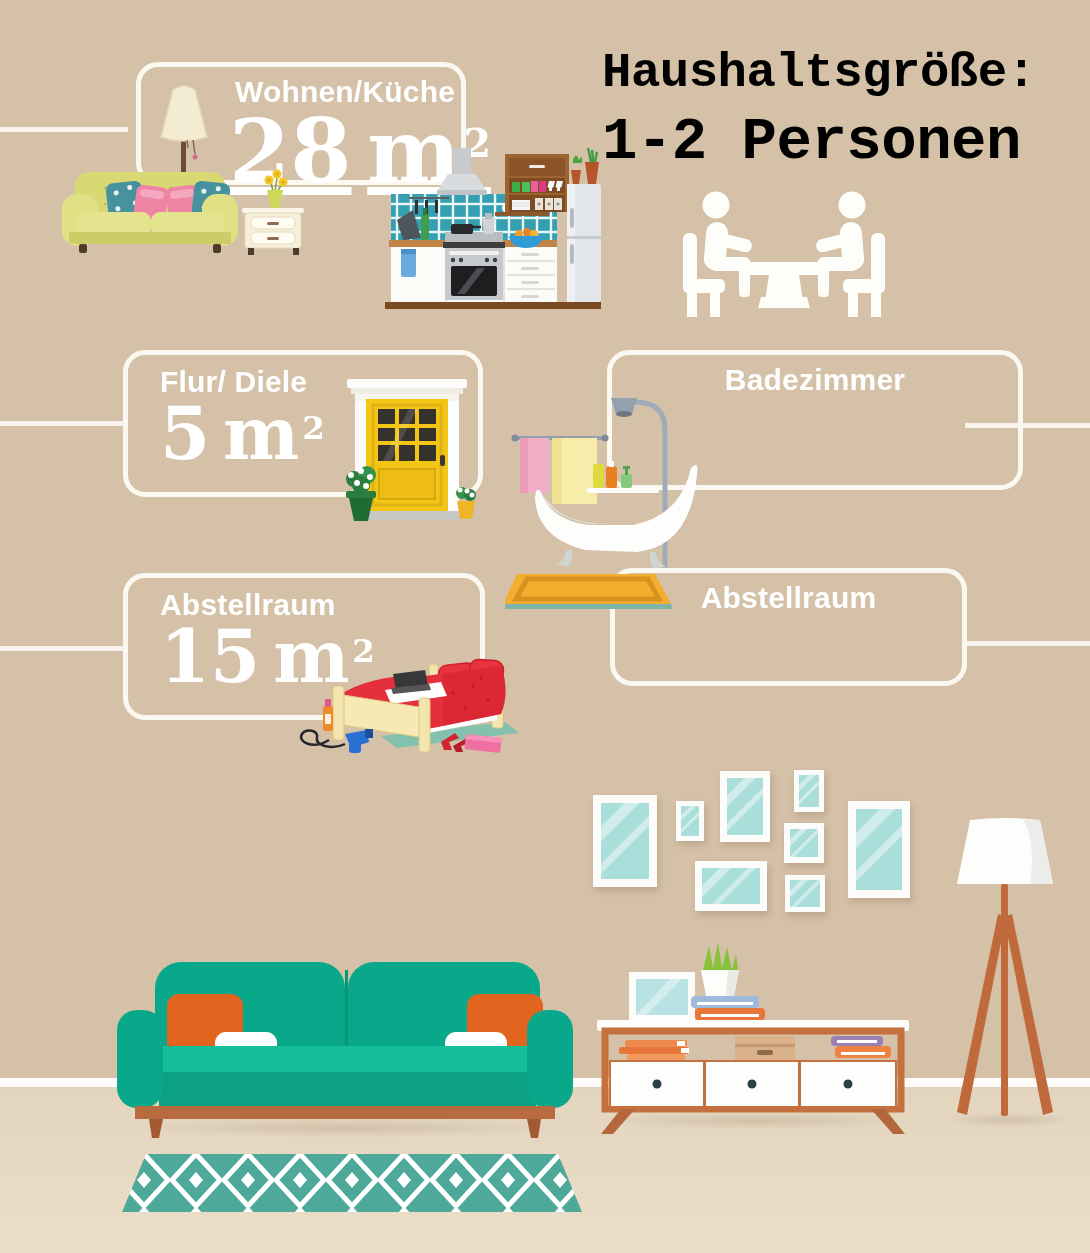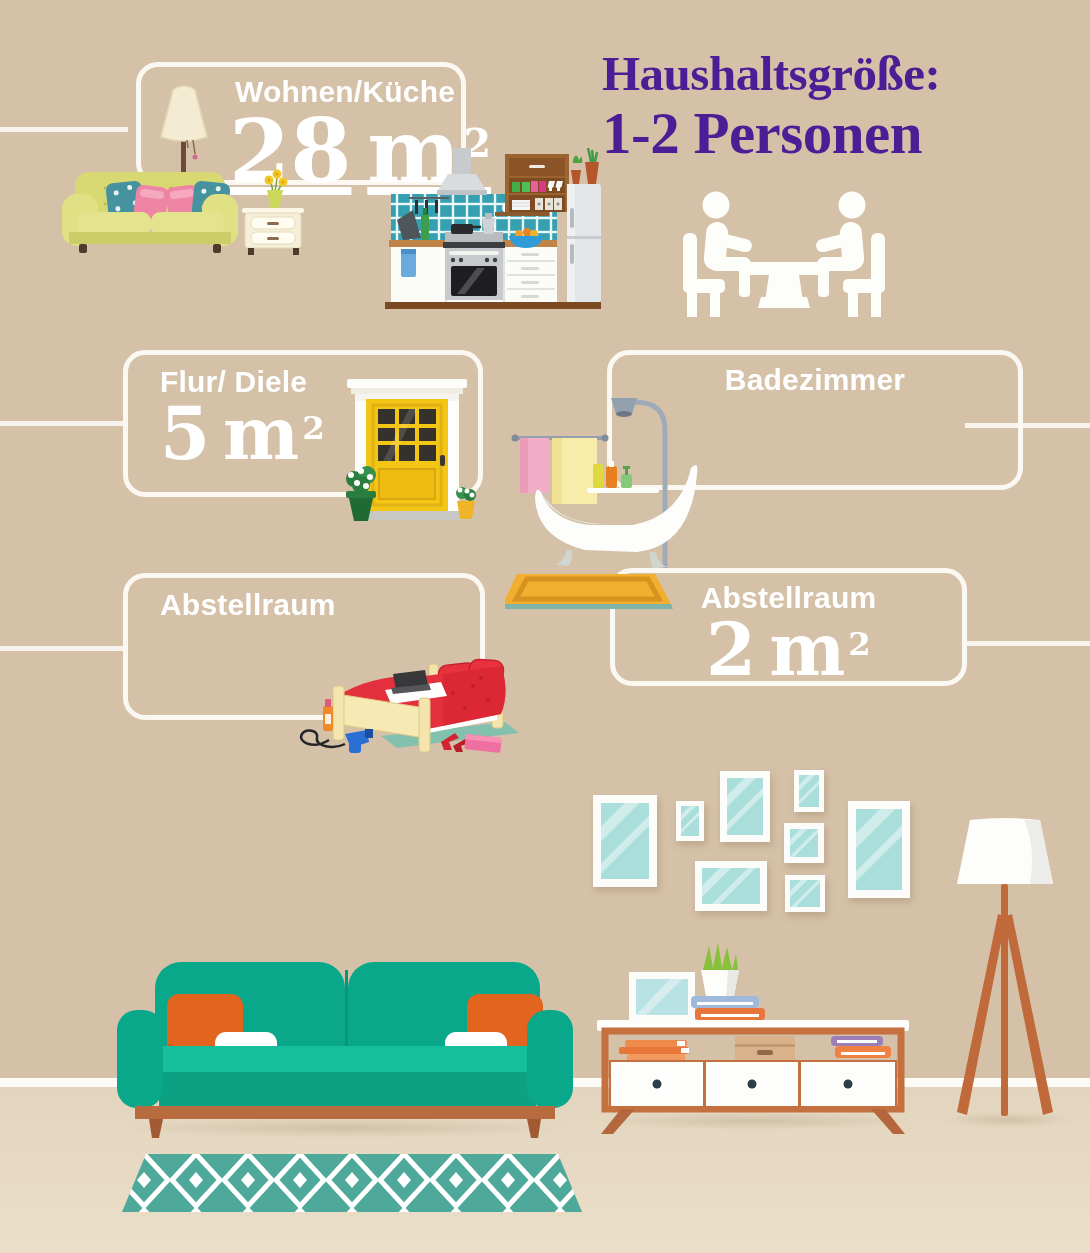--- a/index.html
+++ b/index.html
@@ -24,24 +24,24 @@
   .room-label{font-weight:700;font-size:30px;line-height:1.1;letter-spacing:.2px;}
   .room-area{font-family:"DejaVu Serif","Liberation Serif",serif;font-weight:700;
     font-size:72px;line-height:.95;margin-top:2px;}
   .room-area .unit{margin-left:.18em;}
   .room-area .sq{font-size:.45em;position:relative;top:-.62em;margin-left:3px;}
   #box-wohnen .room-area{font-size:88px;text-decoration:underline;}
   .tleft{padding:10px 0 0 32px;text-align:left;}
   .tcenter{padding-top:8px;text-align:center;}
   #box-wohnen{padding-left:88px;margin-left:10px;}
   
-  #title{left:602px;top:48px;width:470px;color:#4c1d95;
-    font-family:Liberation Serif, serif;font-weight:700;letter-spacing:-.5px;}
+  #title{left:602px;top:48px;width:470px;color:#000000;
+    font-family:Liberation Mono, monospace;font-weight:700;letter-spacing:-.5px;}
   #title .l1{font-size:49px;line-height:1.05;}
-  #title .l2{font-size:59px;line-height:1.05;margin-top:4px;}
+  #title .l2{font-size:59px;line-height:1.05;margin-top:13px;}
   
   .frame{background:#fcfcfa;box-shadow:2px 4px 7px rgba(100,75,45,.22);box-sizing:border-box;}
   .frame .glass{width:100%;height:100%;
     background:
       linear-gradient(135deg,rgba(255,255,255,0) 18%,rgba(255,255,255,.45) 20%,rgba(255,255,255,.45) 30%,rgba(255,255,255,0) 32%,rgba(255,255,255,0) 48%,rgba(255,255,255,.45) 50%,rgba(255,255,255,.45) 56%,rgba(255,255,255,0) 58%),
       #a9dedb;}
 </style>
 </head>
 <body>
 
@@ -68,25 +68,25 @@
     <div class="room-label">Flur/ Diele</div>
     <div class="room-area"><span>5</span><span class="unit">m</span><span class="sq">2</span></div>
   </div>
 
   <div class="abs room-box tcenter" style="left:607px;top:350px;width:416px;height:140px">
     <div class="room-label">Badezimmer</div>
   </div>
 
   <div class="abs room-box tleft" style="left:123px;top:573px;width:362px;height:147px">
     <div class="room-label">Abstellraum</div>
+    <div class="room-area"><span>15</span><span class="unit">m</span><span class="sq">2</span></div>
   </div>
 
   <div class="abs room-box tcenter" style="left:610px;top:568px;width:357px;height:118px">
     <div class="room-label">Abstellraum</div>
-    <div class="room-area"><span>2</span><span class="unit">m</span><span class="sq">2</span></div>
   </div>
 
   <div class="abs" id="title">
     <div class="l1">Haushaltsgröße:</div>
     <div class="l2">1-2 Personen</div>
   </div>
 
   <svg class="abs" style="left:683px;top:191px" width="202" height="127" viewBox="0 0 202 127">
     <g fill="#fdfdfa">
       <g id="pers">

